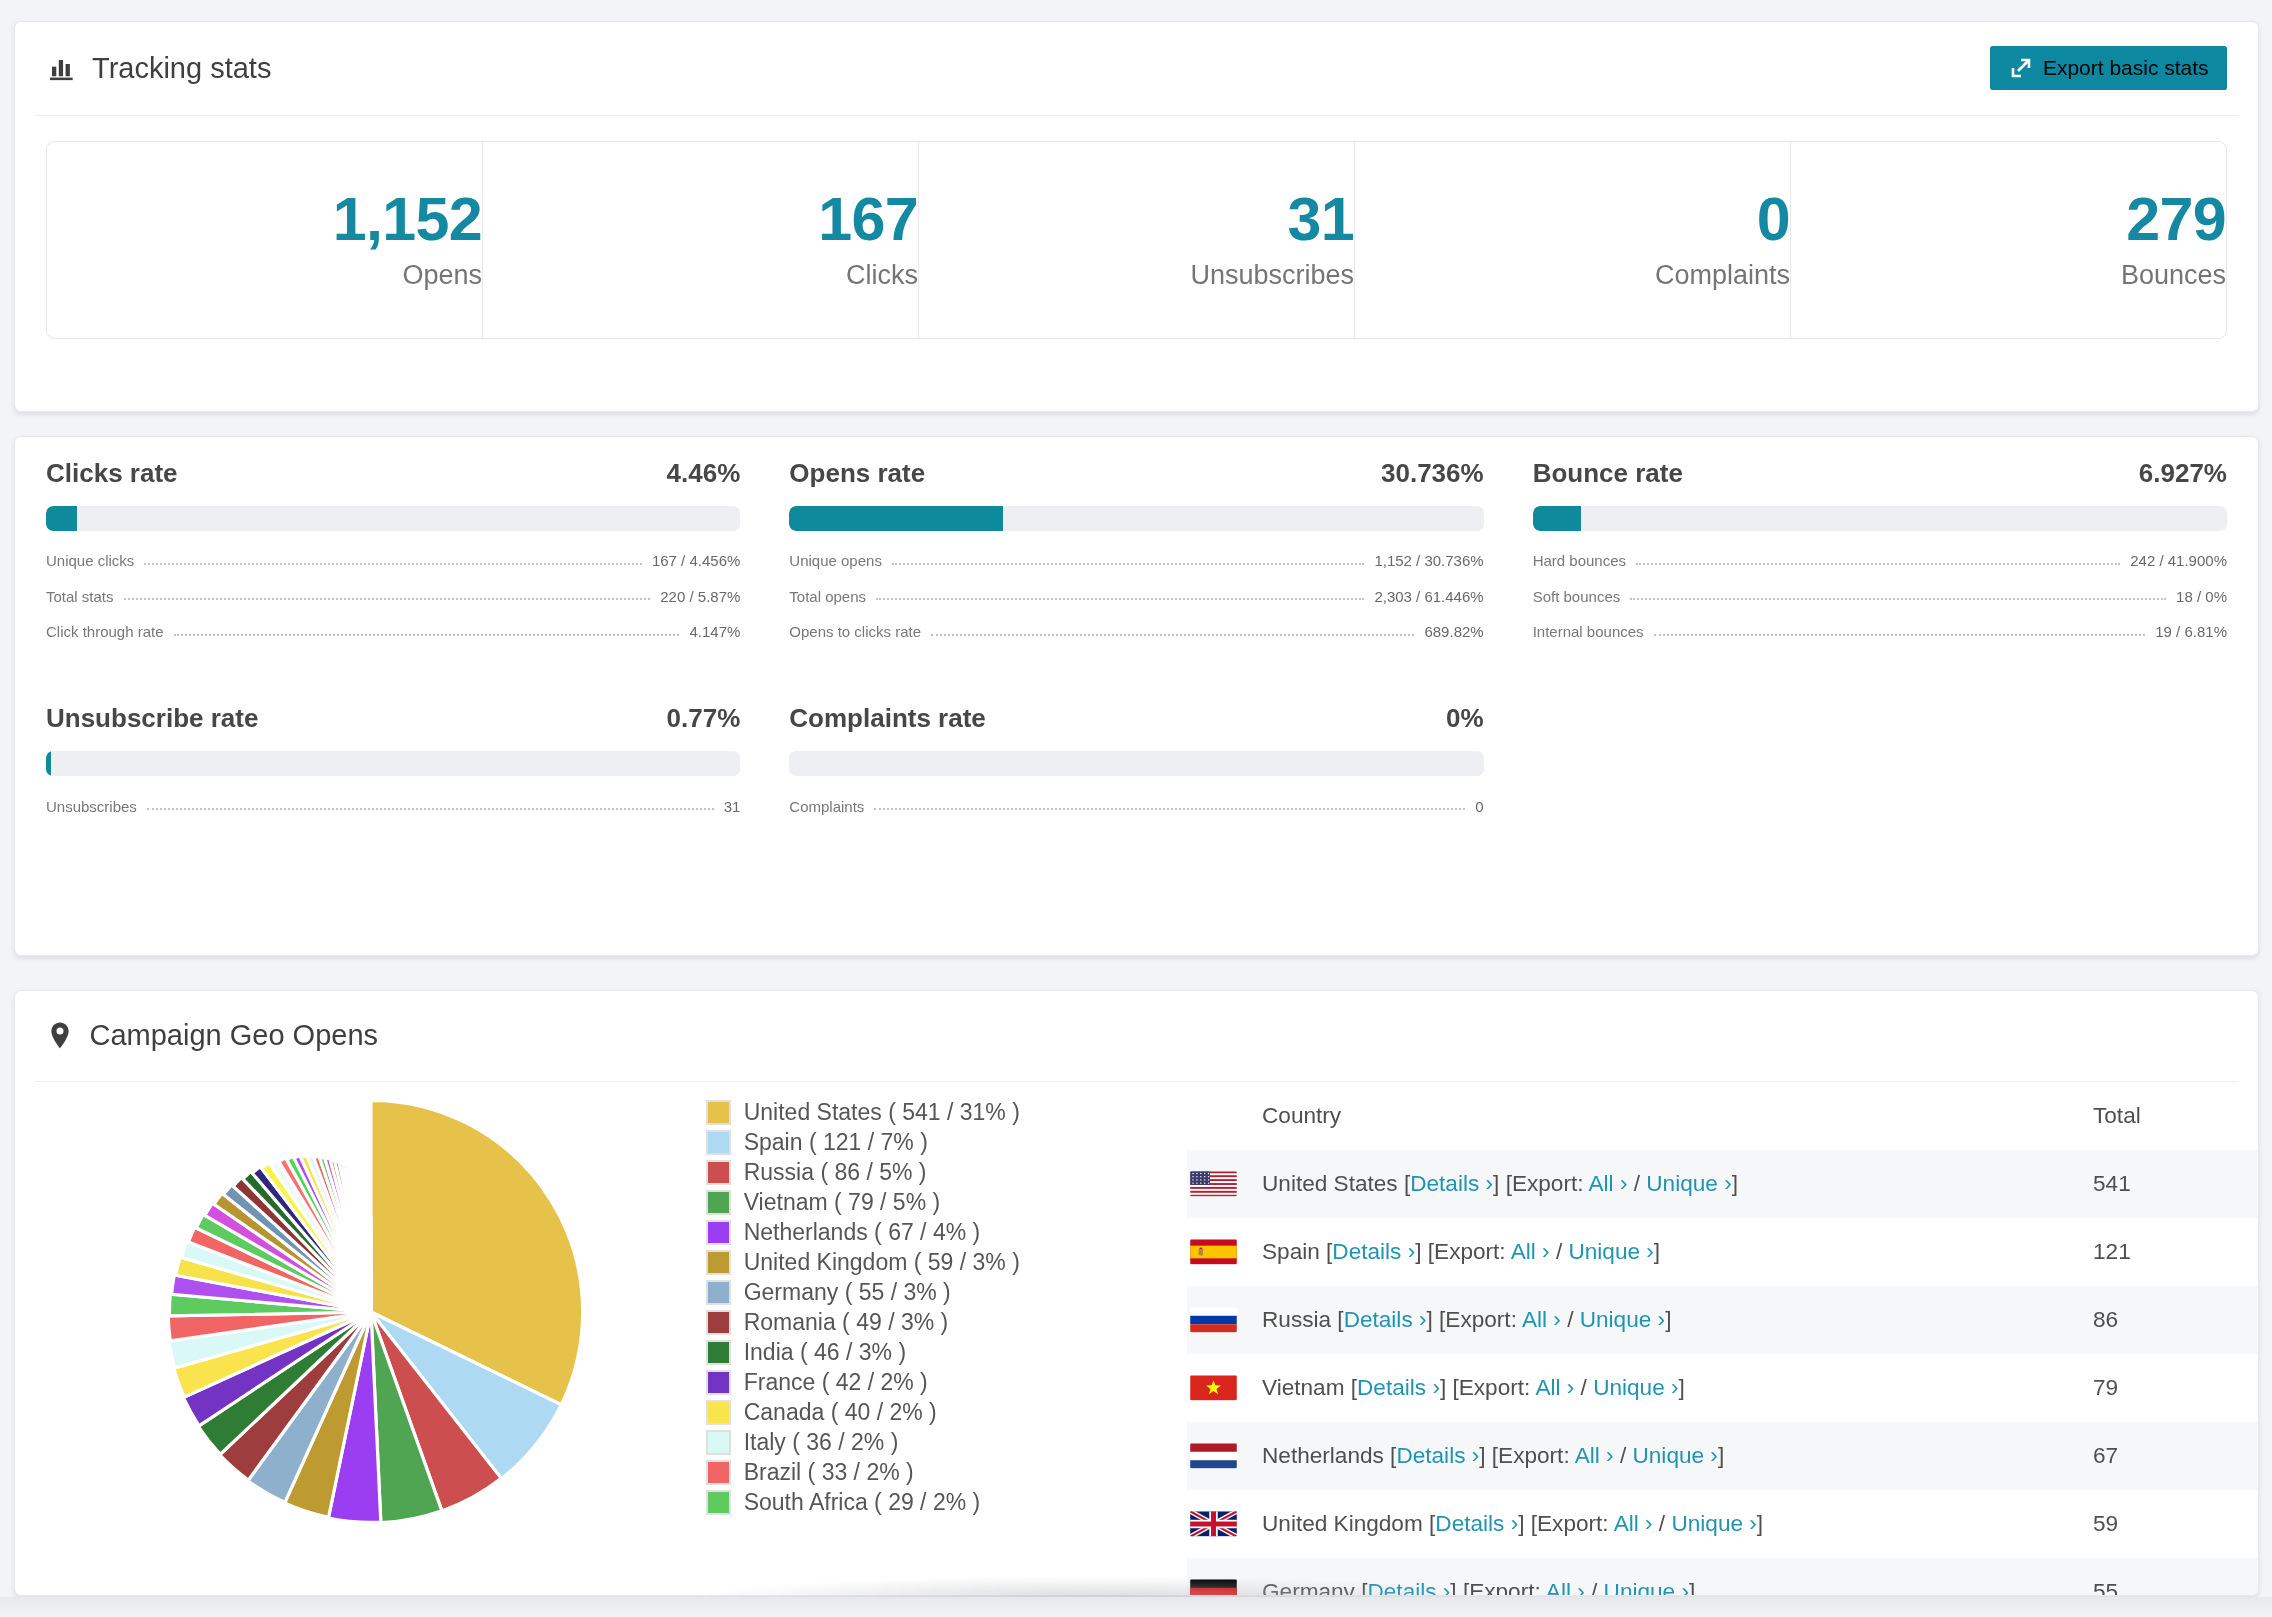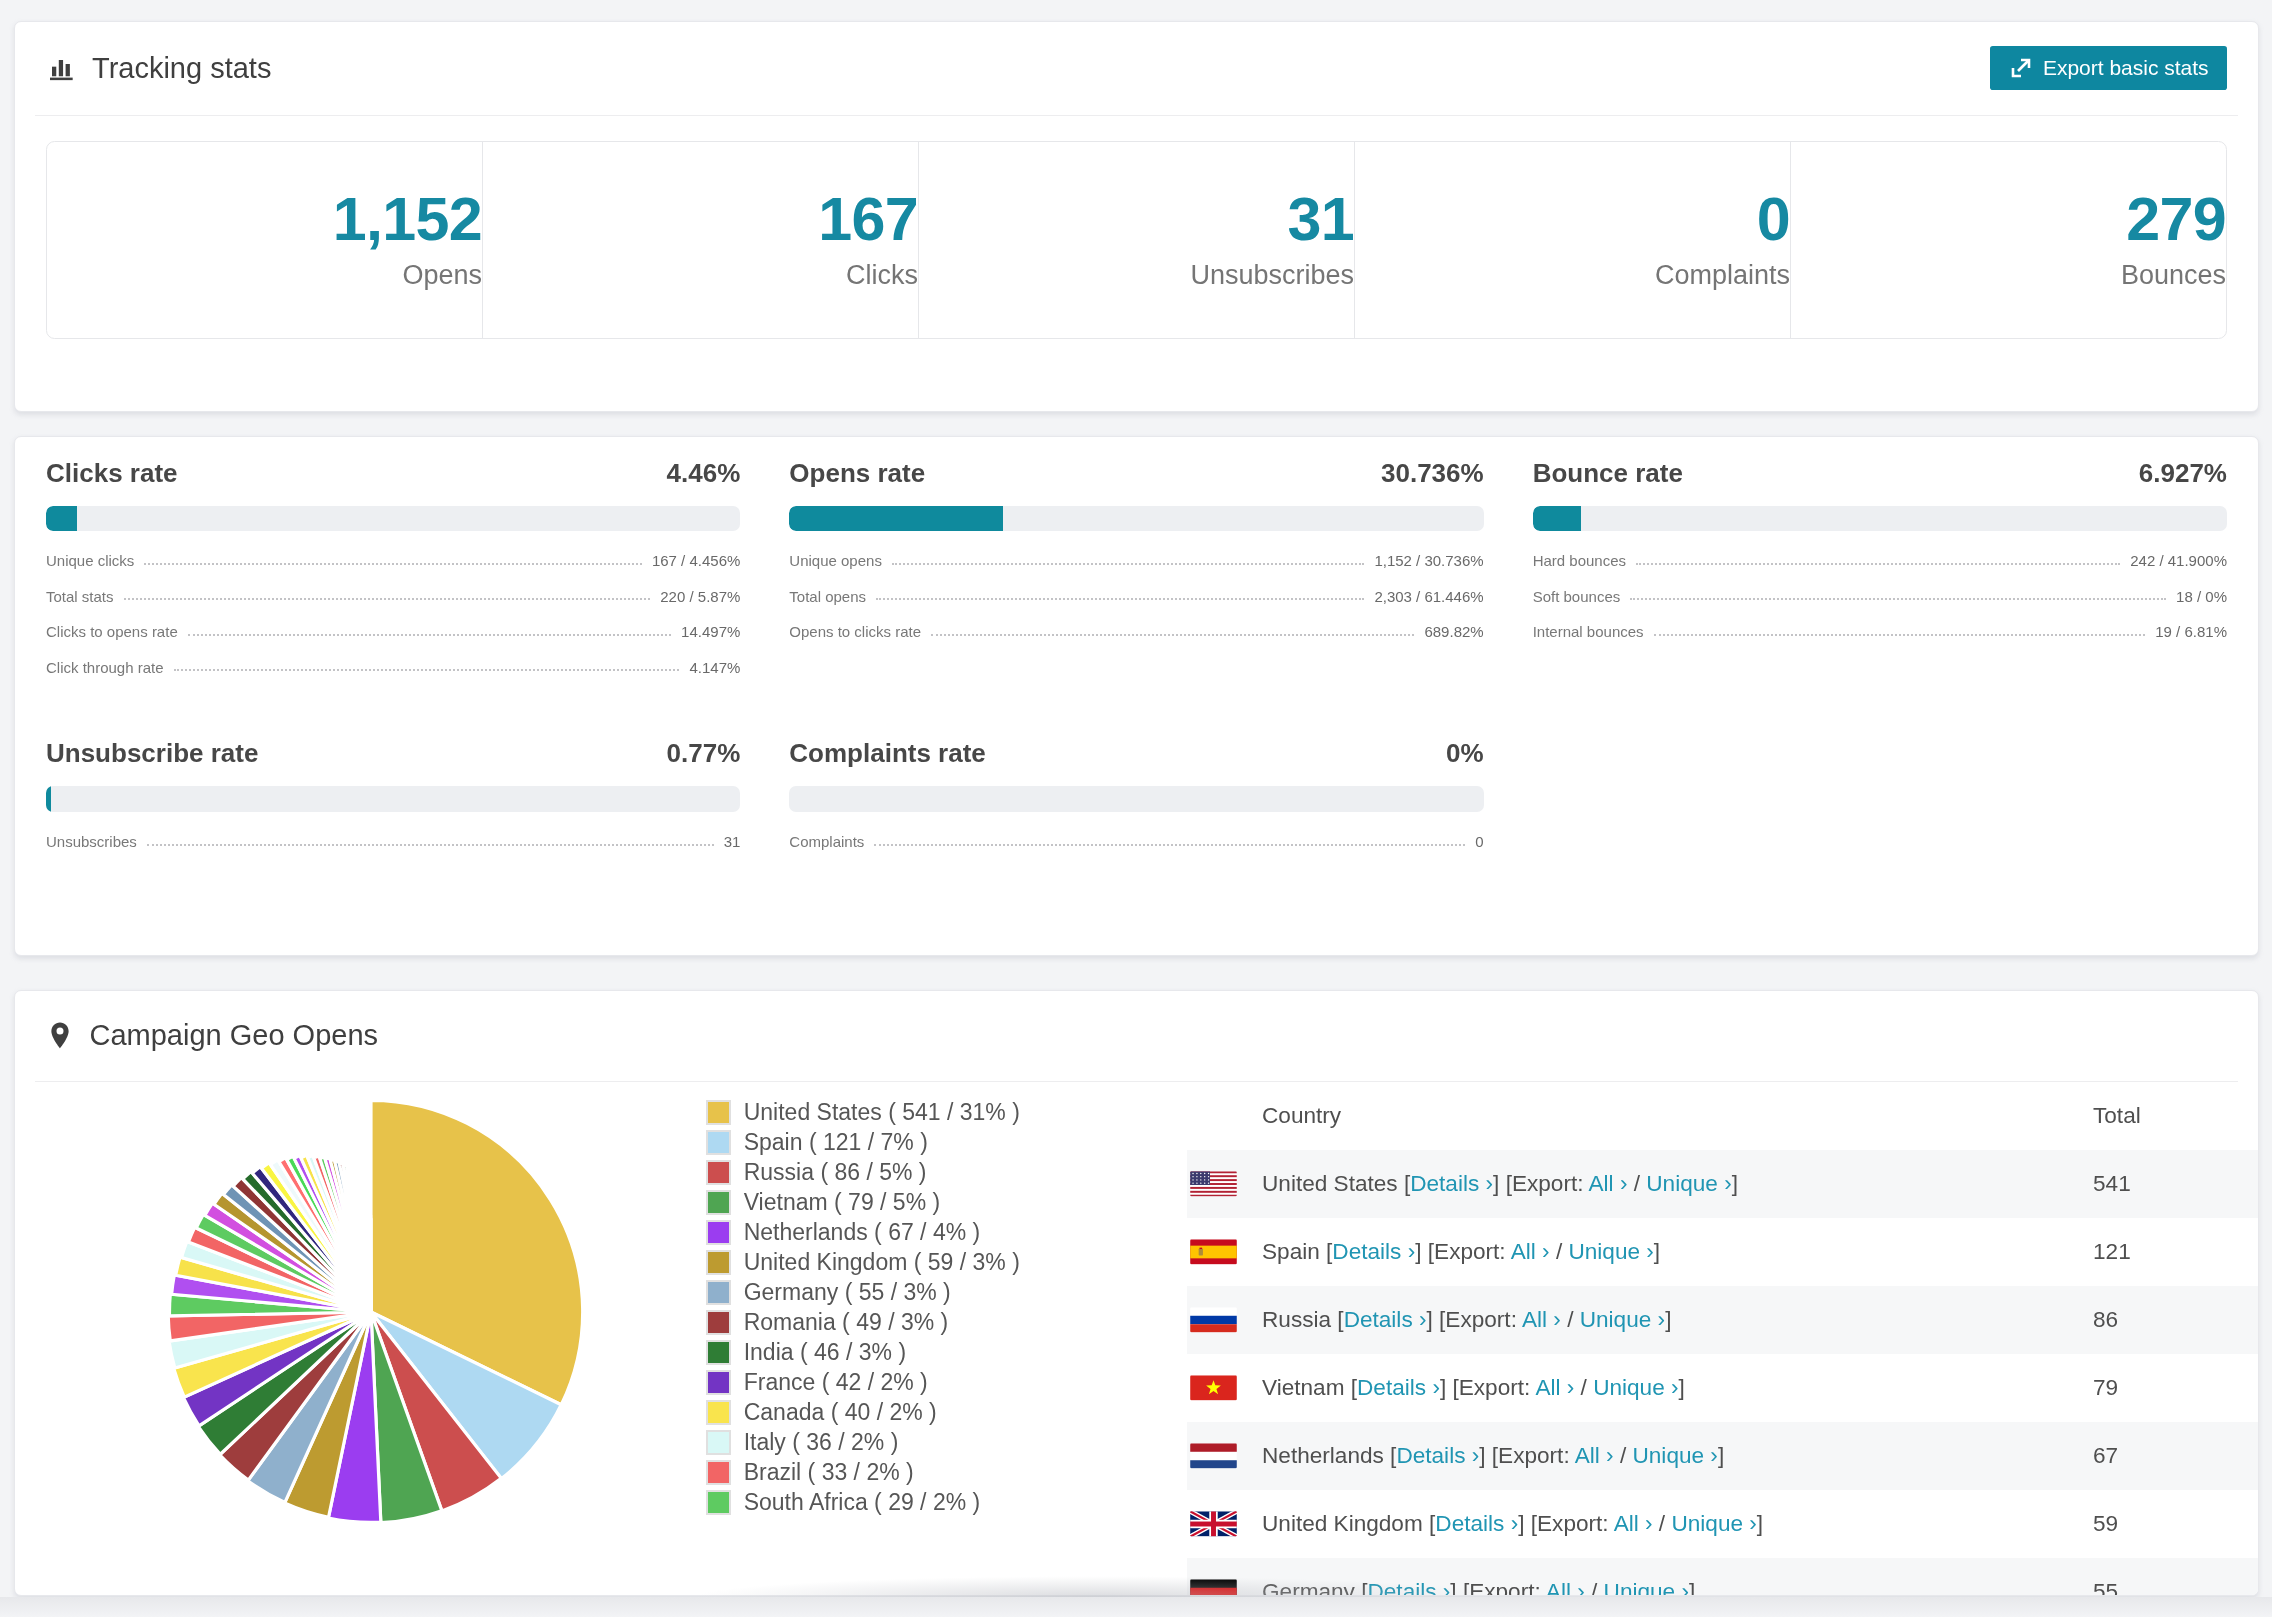--- a/index.html
+++ b/index.html
@@ -13,21 +13,21 @@
     background:#fff;border:0.7px solid #e7e8ec;border-radius:7px;
     box-shadow:0 2.8px 5.6px rgba(150,155,170,.22);
     margin:0 14px;box-sizing:border-box;
   }
   
   #card-tracking{margin-top:20.5px;height:391px;}
   .card1-header{display:flex;justify-content:space-between;align-items:center;height:93px;padding:0 31px;}
   .card1-title{display:flex;align-items:center;gap:14px;font-size:29px;color:#3f3f3f;font-weight:500;}
   .hdr-divider{border:none;border-top:1.4px solid #ededef;margin:0 20px;}
   .export-btn{
-    display:flex;align-items:center;gap:10px;background:#0e87a0;color:#ffffff;
+    display:flex;align-items:center;gap:10px;background:#0e87a0;color:#000000;
     border:none;border-radius:2.8px;font-size:21px;padding:10px 18.4px;cursor:pointer;
     font-family:inherit;
   }
   .stats-strip{
     margin:25.4px 31px 0;height:196px;display:flex;
     border:1.4px solid #e6e7ea;border-radius:8.5px;overflow:hidden;background:#fff;
   }
   .stat-cell{flex:1;display:flex;flex-direction:column;align-items:flex-end;justify-content:center;border-right:1.4px solid #e6e7ea;}
   .stat-cell:last-child{border-right:none;}
   .stat-value{font-size:61px;font-weight:700;color:#1689a2;letter-spacing:-0.7px;line-height:1;}
@@ -135,25 +135,20 @@
         <div class="rate-rows">
           <div class="detail-row">
             <span class="detail-label">Unique clicks</span>
             <span class="detail-leader"></span>
             <span class="detail-value">167 / 4.456%</span>
           </div>
           <div class="detail-row">
             <span class="detail-label">Total stats</span>
             <span class="detail-leader"></span>
             <span class="detail-value">220 / 5.87%</span>
-          </div>
-          <div class="detail-row">
-            <span class="detail-label">Clicks to opens rate</span>
-            <span class="detail-leader"></span>
-            <span class="detail-value">14.497%</span>
           </div>
           <div class="detail-row">
             <span class="detail-label">Click through rate</span>
             <span class="detail-leader"></span>
             <span class="detail-value">4.147%</span>
           </div>
         </div>
       </div>
       <div class="rate-section">
         <div class="rate-title-row">

